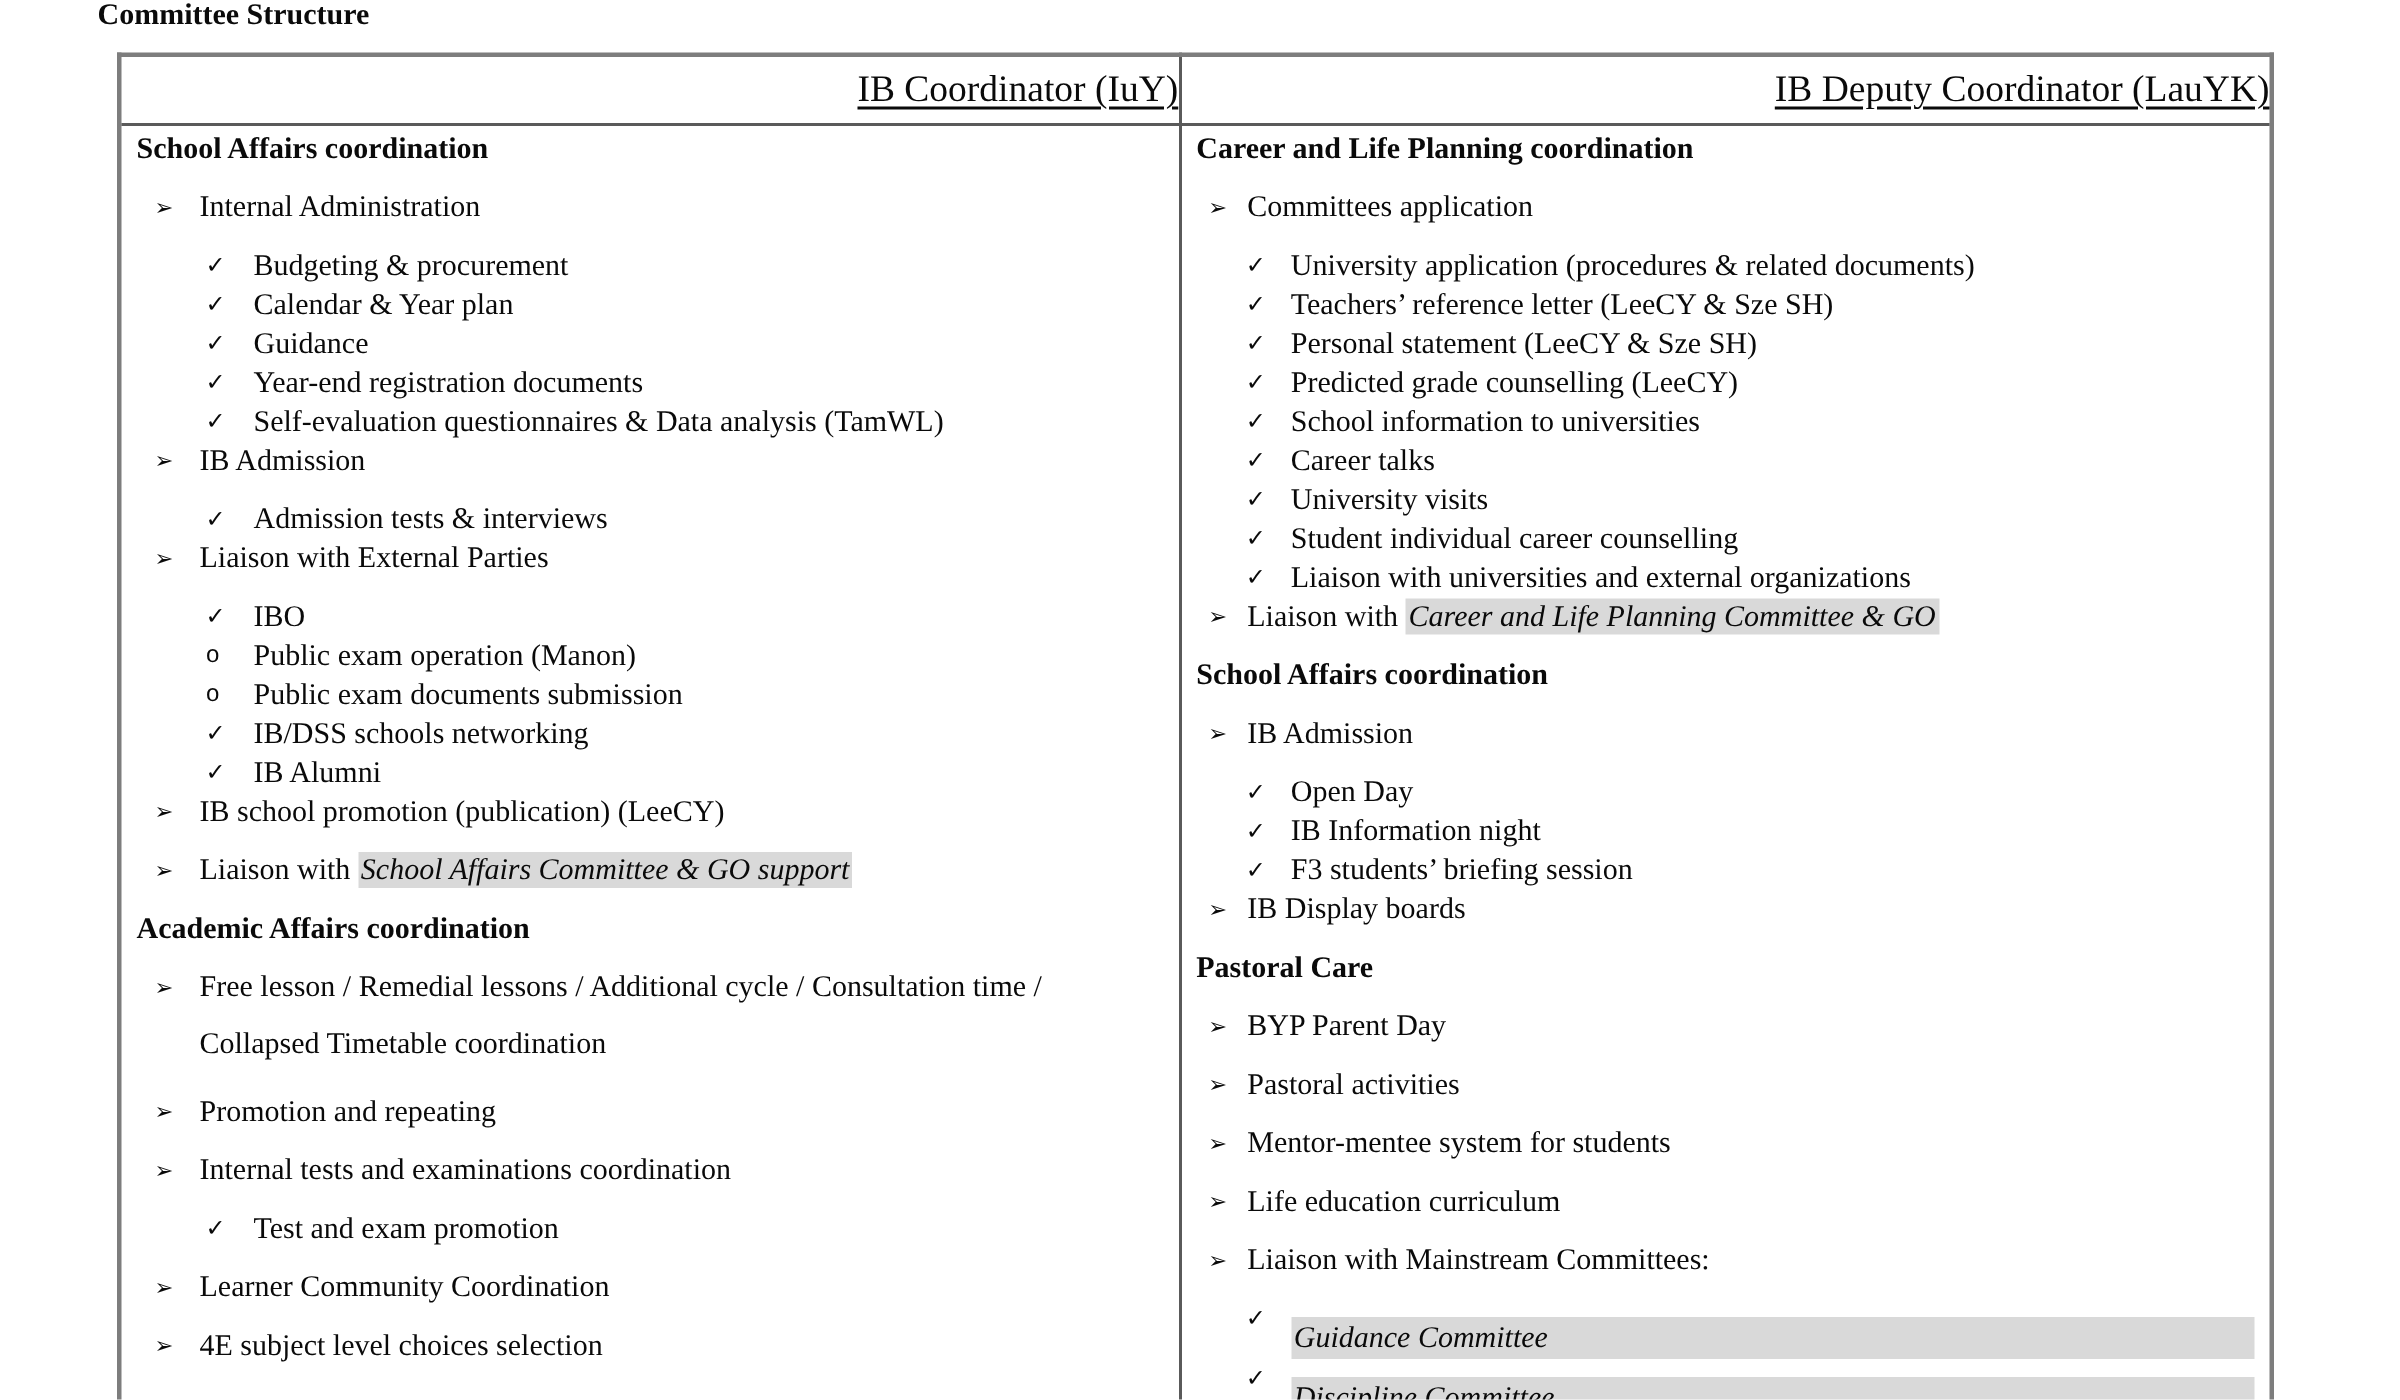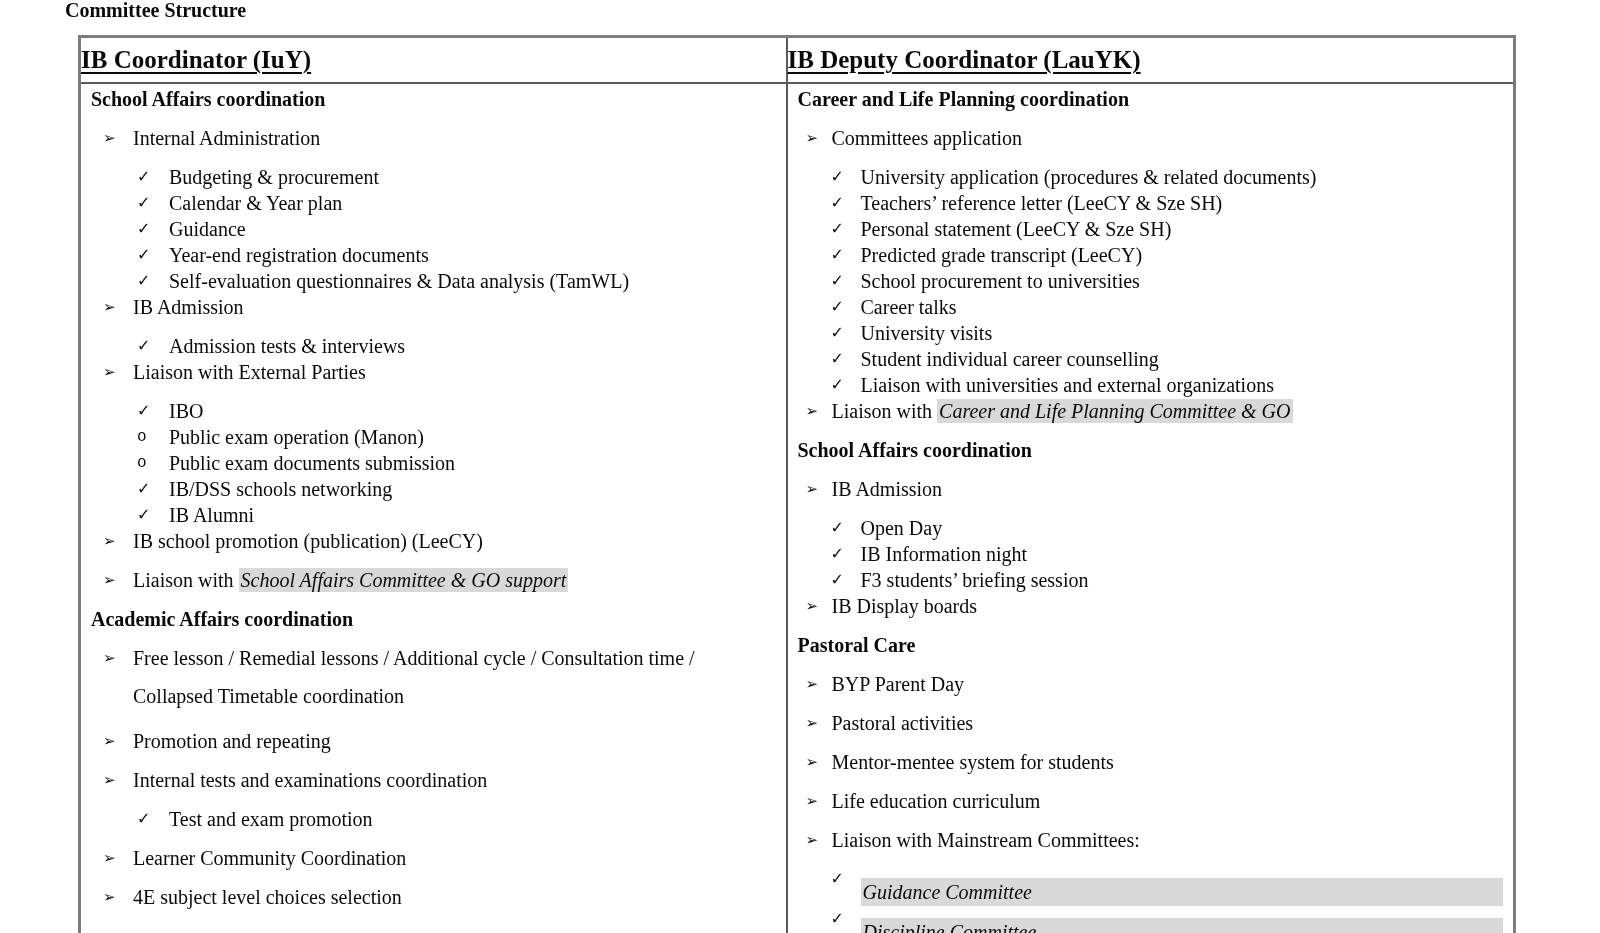--- a/index.html
+++ b/index.html
@@ -36,22 +36,22 @@
     table-layout: fixed;
     border: 3px solid #7d7d7d;
   }
   table.committee-table th,
   table.committee-table td {
     border: 2px solid #5a5a5a;
   }
   th.col-header {
     height: 44px;
     font-size: 25px;
-    font-weight: bold;
-    text-align: left;
+    font-weight: normal;
+    text-align: right;
     vertical-align: middle;
     padding: 0;
   }
   th.col-header .header-text {
     text-decoration: underline;
     text-decoration-thickness: 2px;
     text-underline-offset: 4px;
   }
   td.cell {
     vertical-align: top;
@@ -237,25 +237,25 @@
               <div class="item li l2">
                 <span class="marker check">✓</span>
                 <span class="txt">Teachers’ reference letter (LeeCY &amp; Sze SH)</span>
               </div>
               <div class="item li l2">
                 <span class="marker check">✓</span>
                 <span class="txt">Personal statement (LeeCY &amp; Sze SH)</span>
               </div>
               <div class="item li l2">
                 <span class="marker check">✓</span>
-                <span class="txt">Predicted grade transcript (LeeCY)</span>
-              </div>
-              <div class="item li l2">
-                <span class="marker check">✓</span>
-                <span class="txt">School procurement to universities</span>
+                <span class="txt">Predicted grade counselling (LeeCY)</span>
+              </div>
+              <div class="item li l2">
+                <span class="marker check">✓</span>
+                <span class="txt">School information to universities</span>
               </div>
               <div class="item li l2">
                 <span class="marker check">✓</span>
                 <span class="txt">Career talks</span>
               </div>
               <div class="item li l2">
                 <span class="marker check">✓</span>
                 <span class="txt">University visits</span>
               </div>
               <div class="item li l2">

